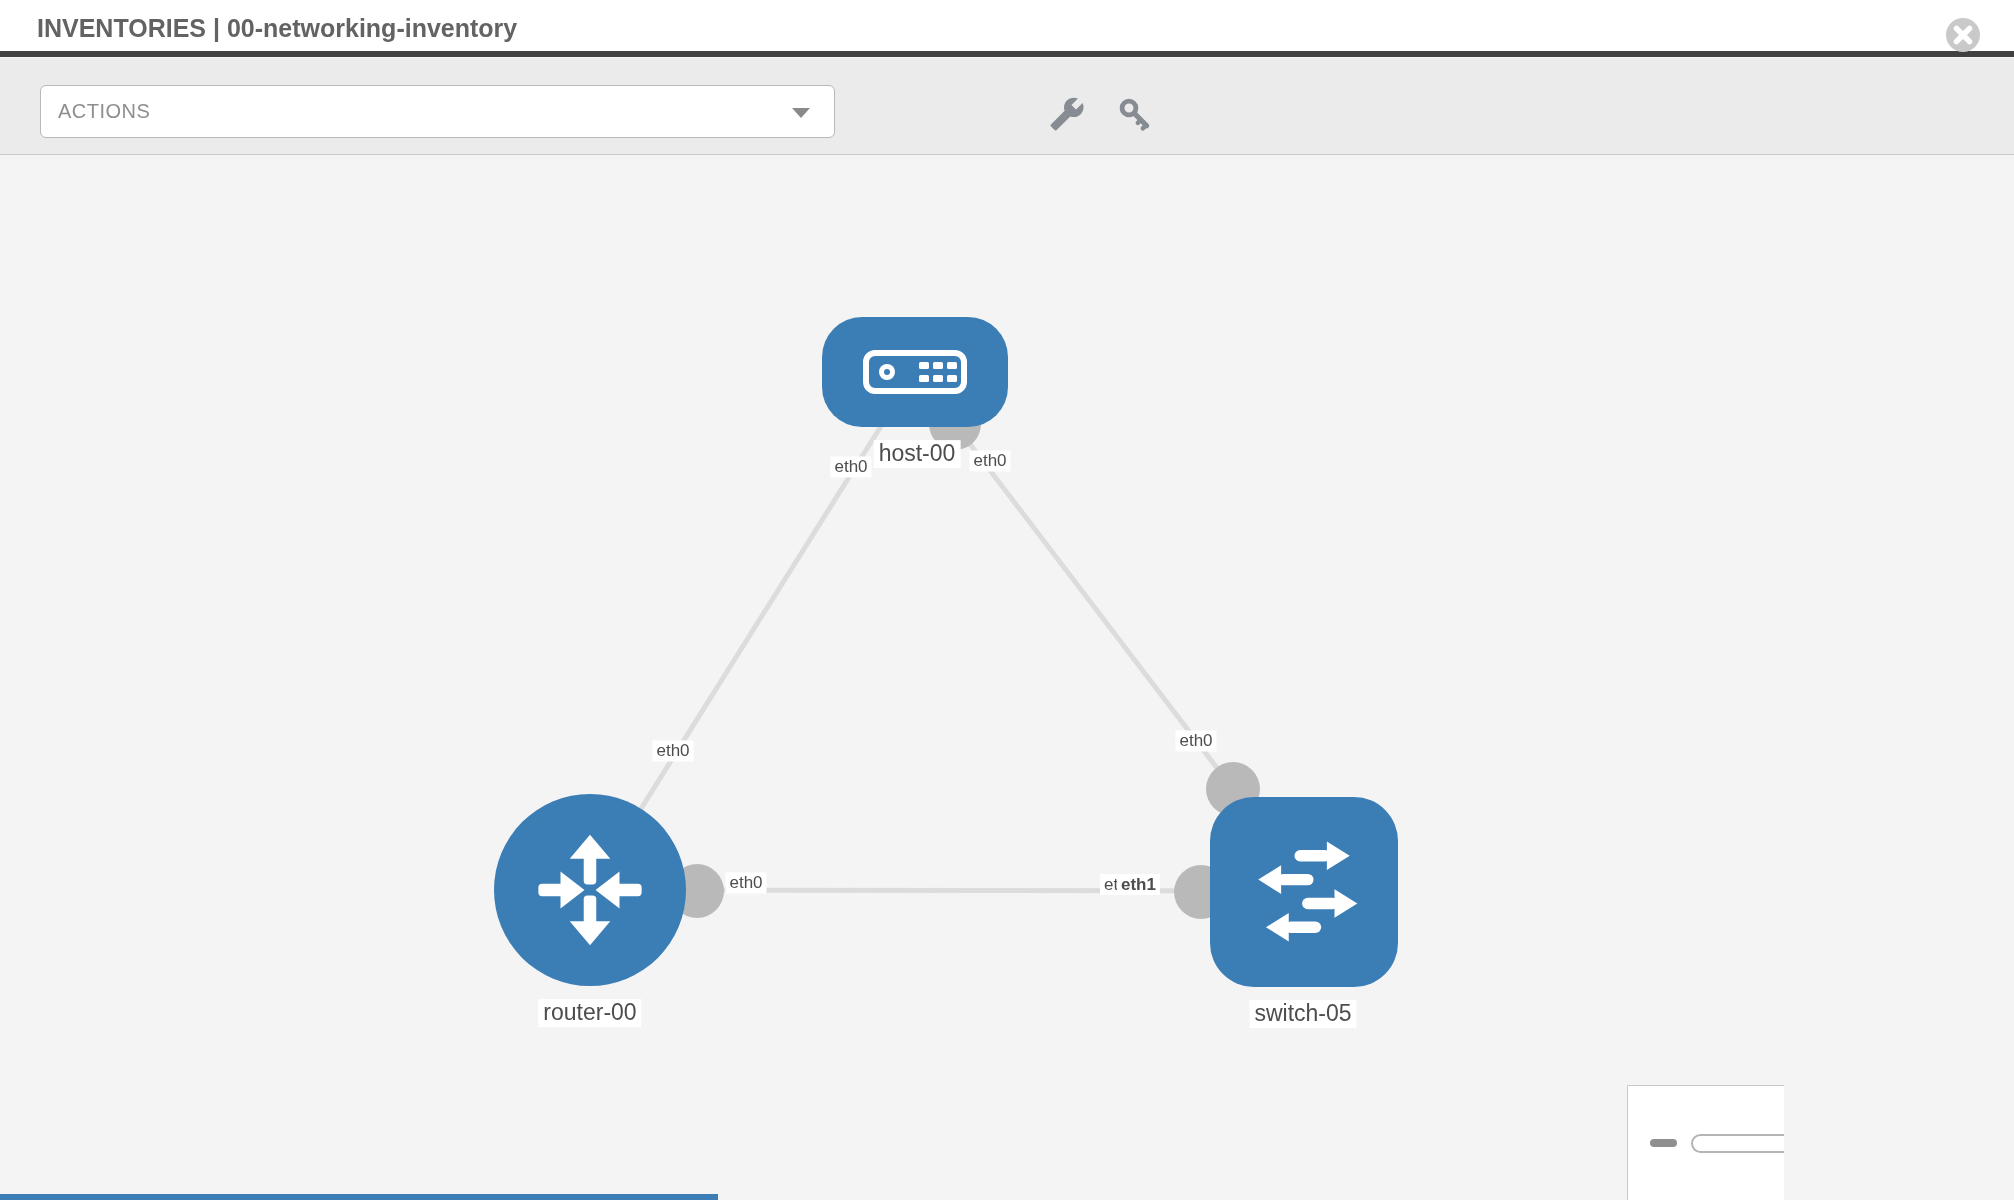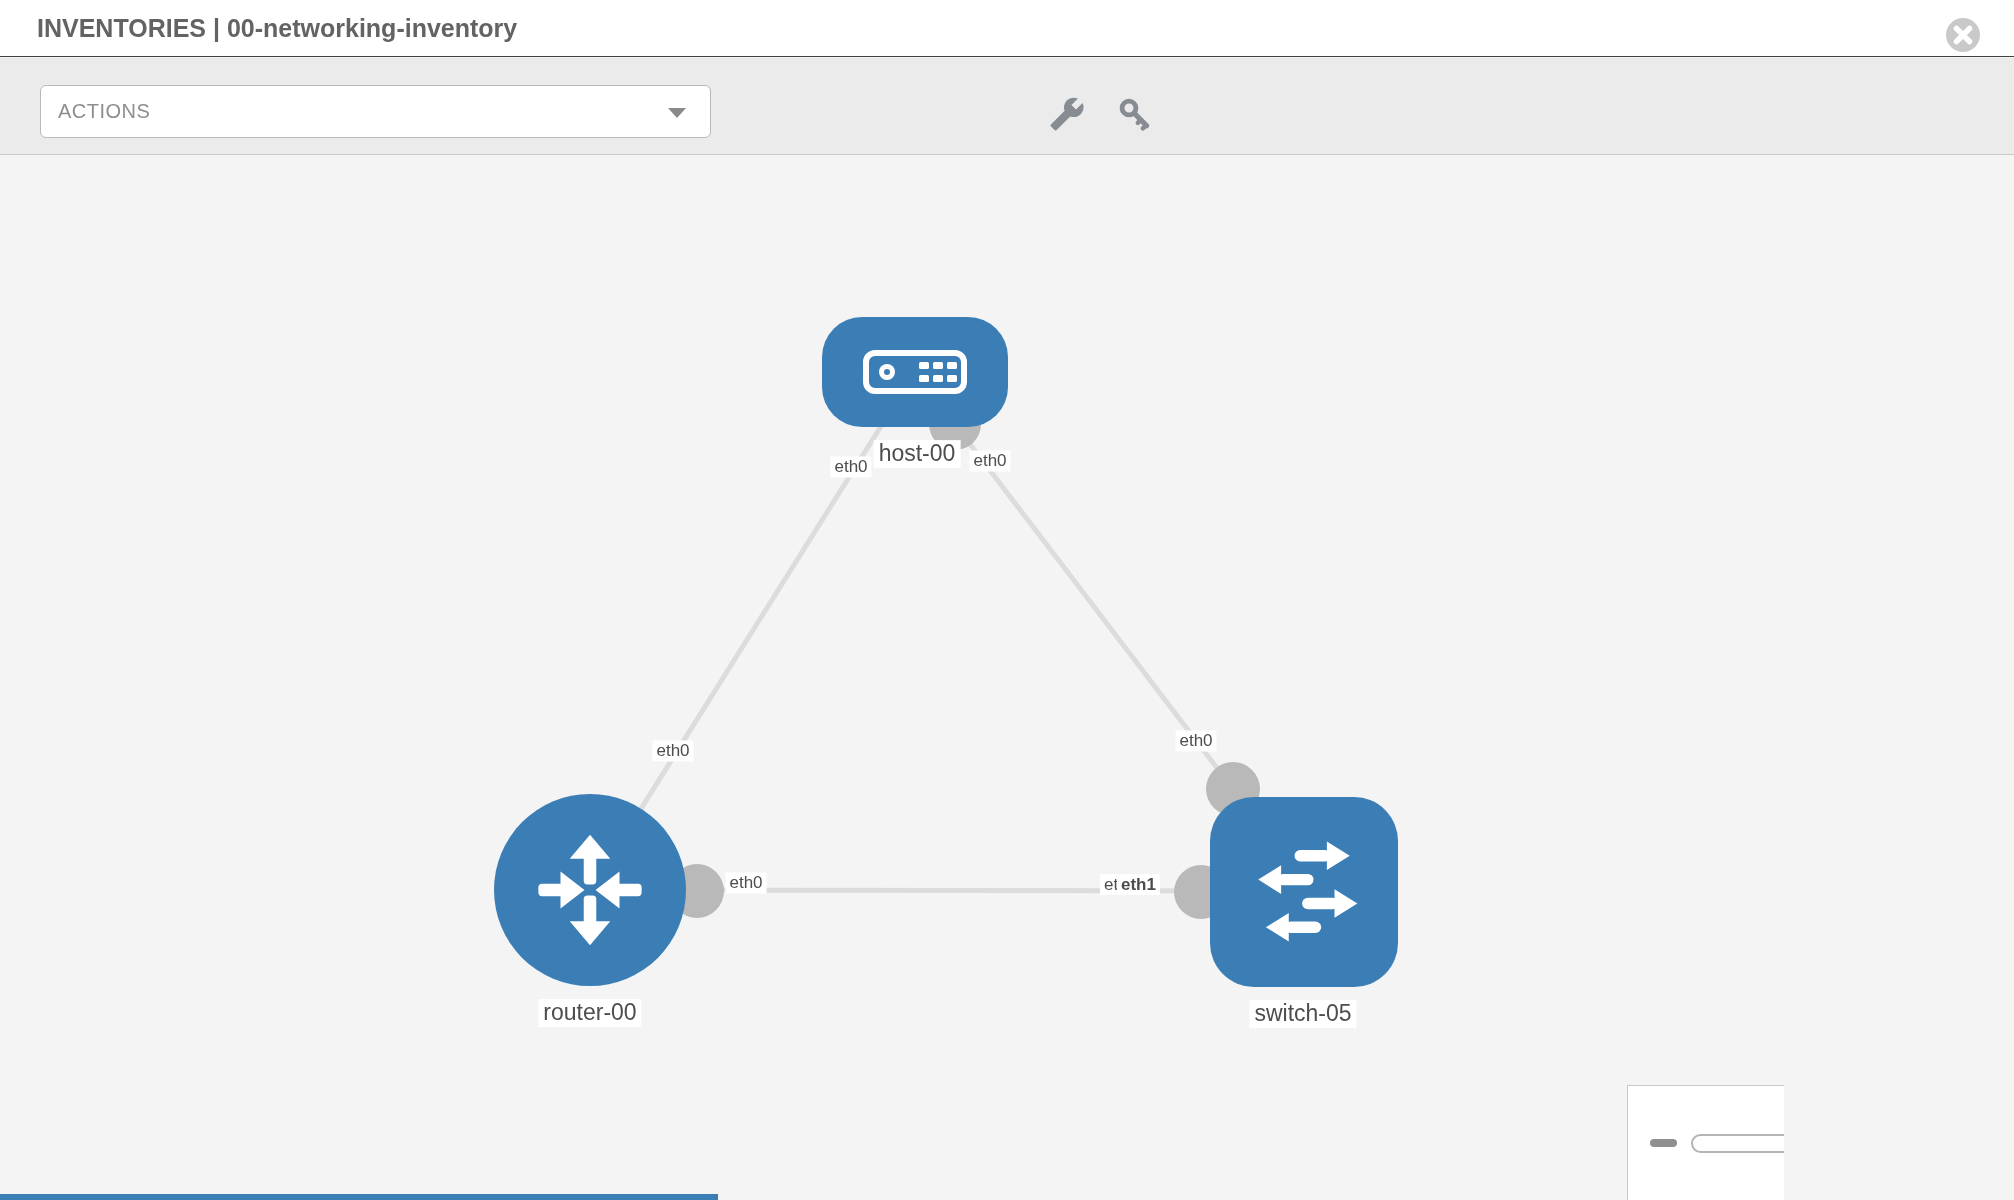--- a/index.html
+++ b/index.html
@@ -1,27 +1,27 @@
 <!DOCTYPE html>
 <html><head>
 <meta charset="utf-8">
 <style>
   * { box-sizing: border-box; margin: 0; padding: 0; }
   html,body { width: 2014px; height: 1200px; overflow: hidden; }
   body { font-family: "Liberation Sans", sans-serif; background: #f4f4f4; }
   .app { position: relative; width: 2014px; height: 1200px; background: #f4f4f4; }
 
   
-  .hdr { position: absolute; left:0; top:0; width:2014px; height:57px; background:#ffffff; border-bottom:1px solid #404040; z-index:20; }
+  .hdr { position: absolute; left:0; top:0; width:2014px; height:57px; background:#ffffff; border-bottom:6px solid #404040; z-index:20; }
   .hdr h1 { position:absolute; left:37px; top:14px; font-size:25px; font-weight:700; color:#636363; letter-spacing:0; white-space:nowrap; }
   .close-btn { position:absolute; right:33px; top:17px; width:36px; height:36px; cursor:pointer; }
 
   
   .toolbar { position:absolute; left:0; top:58px; width:2014px; height:97px; background:#ebebeb; border-bottom:1px solid #c9c9c9; z-index:19; }
-  .select { position:absolute; top:27px; width:671px; height:53px; background:#fff; border:1px solid #b9b9b9; border-radius:6px; display:flex; align-items:center; padding:0 24px 0 17px; cursor:pointer; }
+  .select { position:absolute; top:27px; width:795px; height:53px; background:#fff; border:1px solid #b9b9b9; border-radius:6px; display:flex; align-items:center; padding:0 24px 0 17px; cursor:pointer; }
   .select .ph { font-size:20px; color:#8e8e8e; letter-spacing:.5px; }
   .select .caret { position:absolute; right:24px; top:22px; width:0; height:0; border-left:9px solid transparent; border-right:9px solid transparent; border-top:10px solid #8a8a8a; }
   .sel-actions { left:40px; }
   .sel-search { left:1183px; }
   .tool-ic { position:absolute; top:38px; width:36px; height:36px; color:#868c92; cursor:pointer; }
   .tool-ic svg { width:100%; height:100%; }
   .ic-wrench { left:1049px; }
   .ic-key { left:1117px; }
 
   

